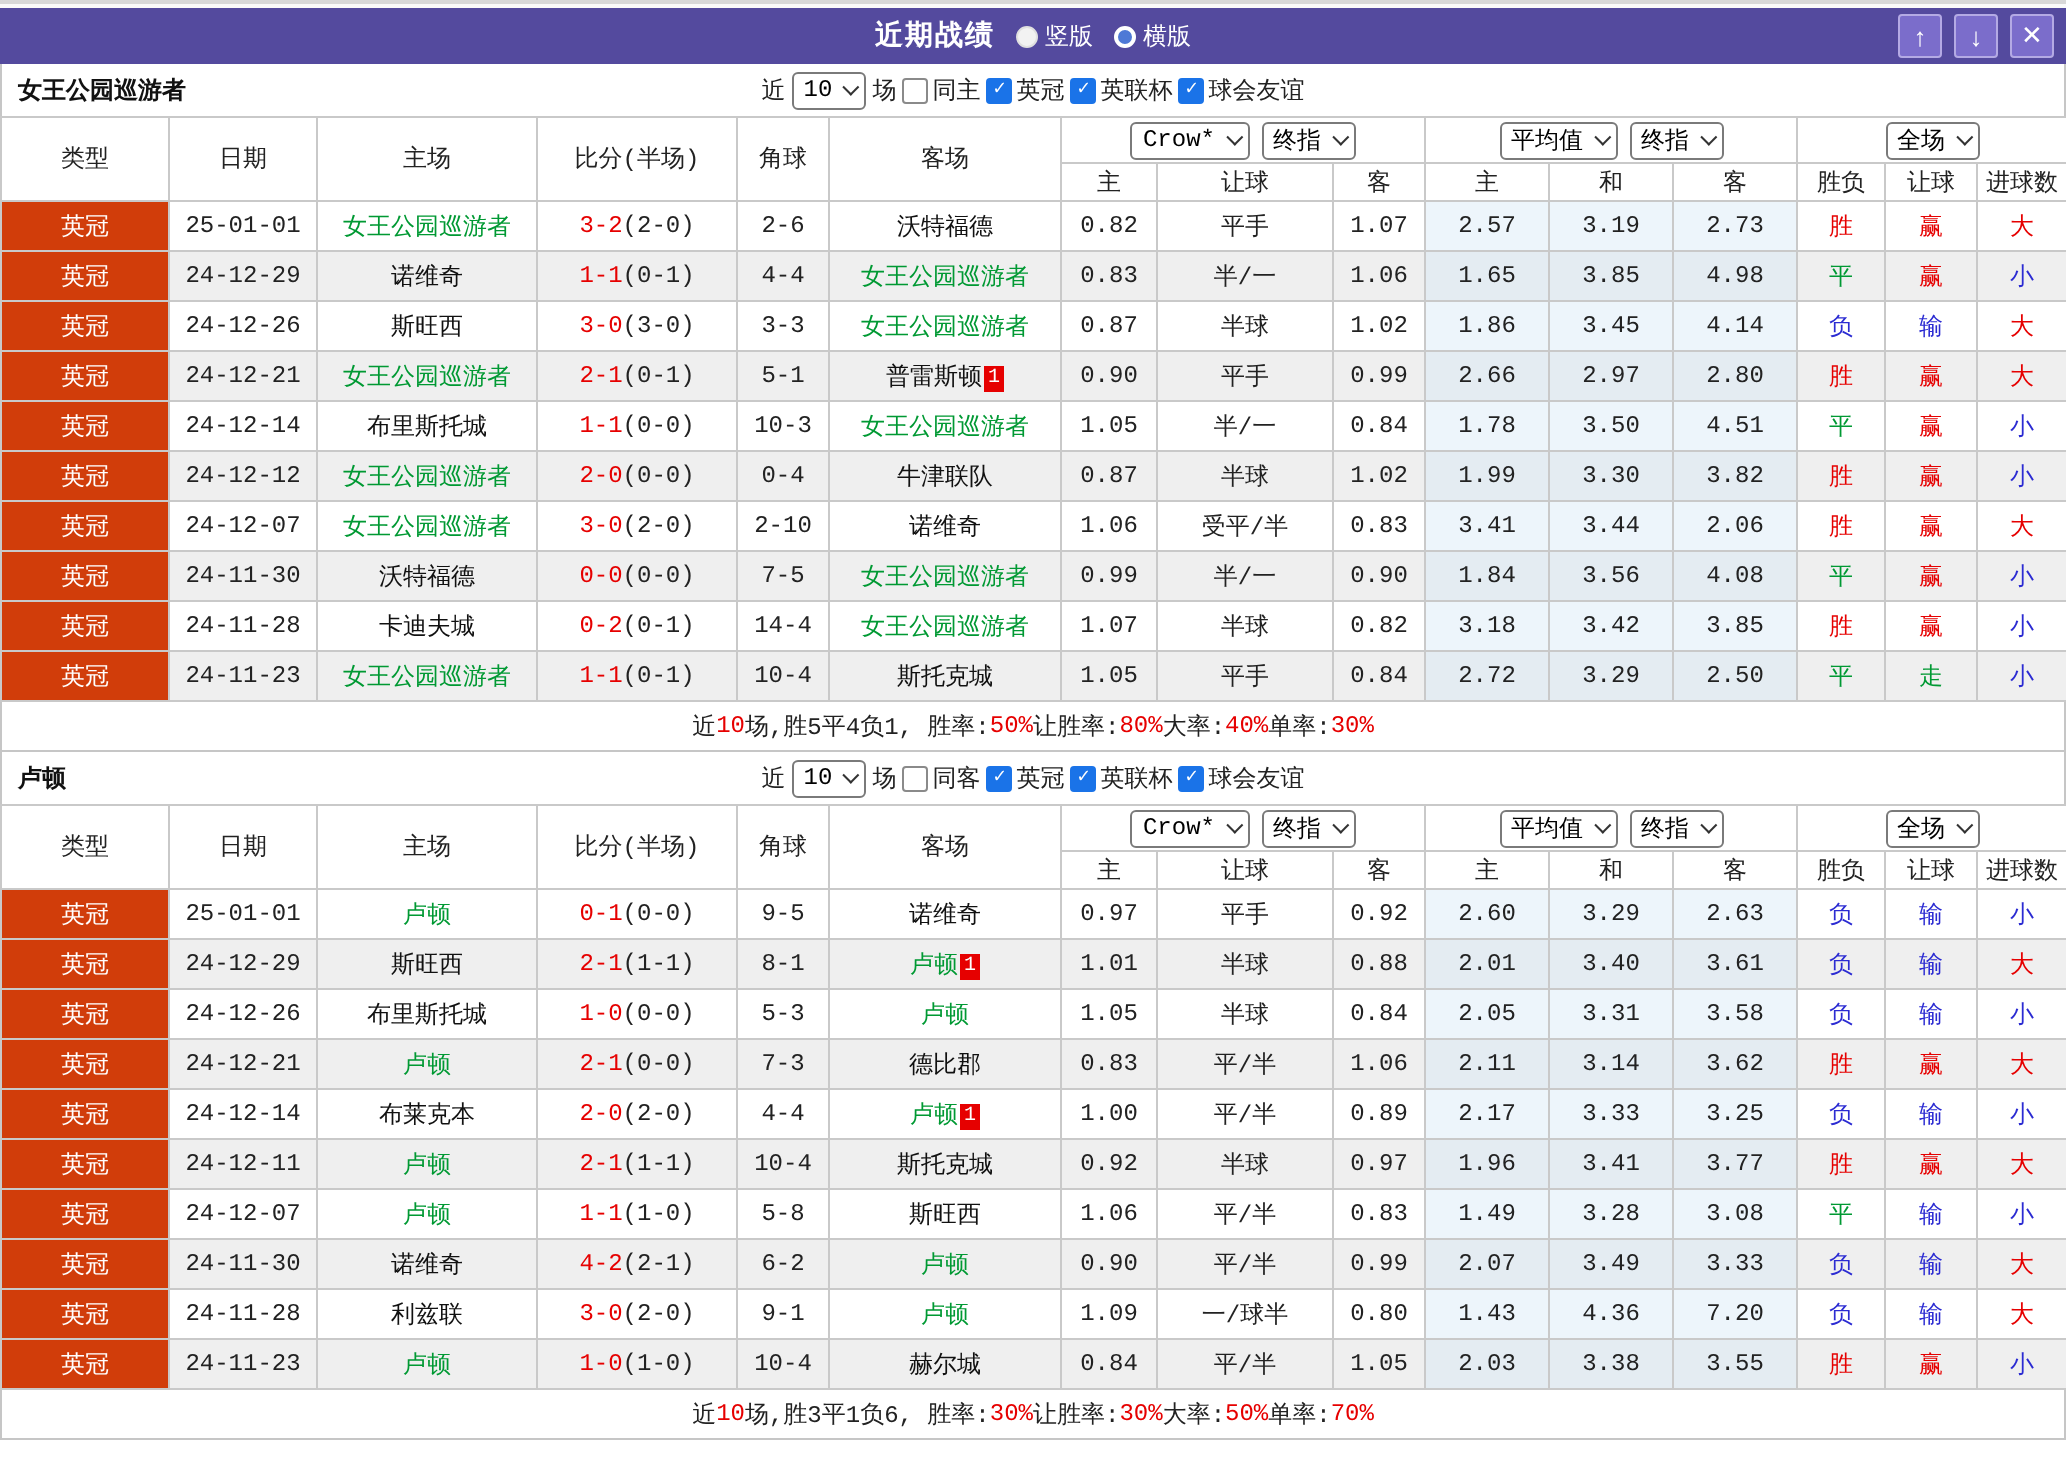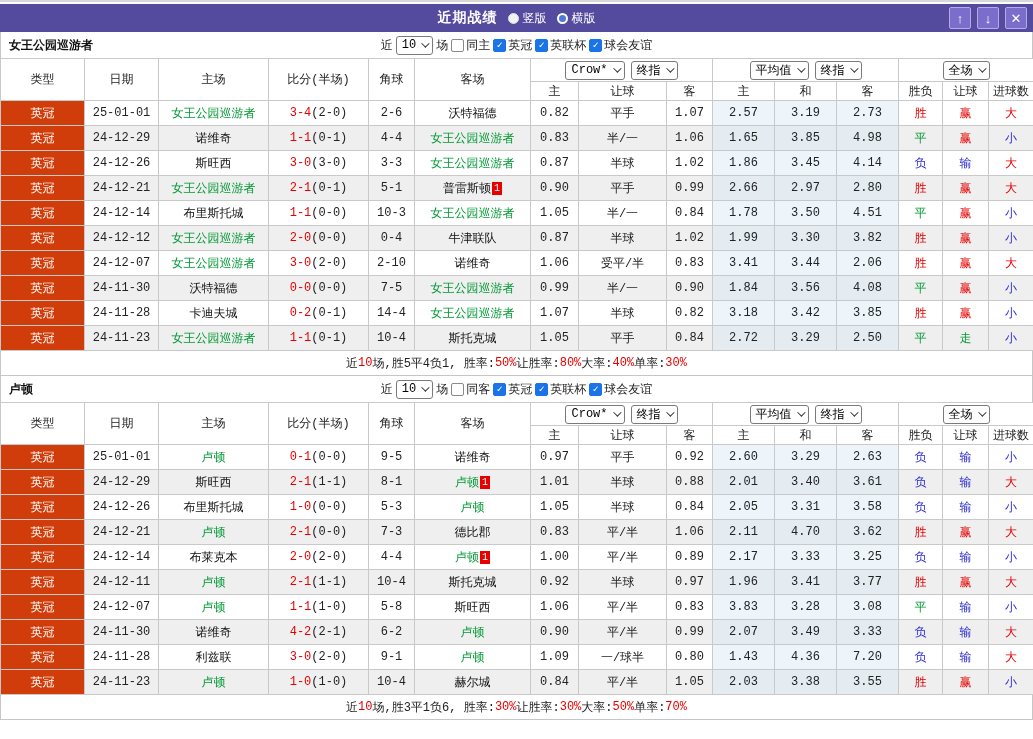--- a/index.html
+++ b/index.html
@@ -217,21 +217,21 @@
           <th>胜负</th>
           <th>让球</th>
           <th>进球数</th>
         </tr>
       </thead>
       <tbody>
           <tr>
             <td class="league">英冠</td>
             <td>25-01-01</td>
             <td><span class="team focus">女王公园巡游者</span></td>
-            <td><span class="ft">3-4</span><span class="ht">(2-0)</span></td>
+            <td><span class="ft">3-2</span><span class="ht">(2-0)</span></td>
             <td>2-6</td>
             <td><span class="team">沃特福德</span></td>
             <td>0.82</td>
             <td>平手</td>
             <td>1.07</td>
             <td class="avg">2.57</td>
             <td class="avg">3.19</td>
             <td class="avg">2.73</td>
             <td style="color: rgb(230, 0, 0);">胜</td>
             <td style="color: rgb(230, 0, 0);">赢</td>
@@ -562,21 +562,21 @@
             <td class="league">英冠</td>
             <td>24-12-21</td>
             <td><span class="team focus">卢顿</span></td>
             <td><span class="ft">2-1</span><span class="ht">(0-0)</span></td>
             <td>7-3</td>
             <td><span class="team">德比郡</span></td>
             <td>0.83</td>
             <td>平/半</td>
             <td>1.06</td>
             <td class="avg">2.11</td>
-            <td class="avg">4.70</td>
+            <td class="avg">3.14</td>
             <td class="avg">3.62</td>
             <td style="color: rgb(230, 0, 0);">胜</td>
             <td style="color: rgb(230, 0, 0);">赢</td>
             <td style="color: rgb(230, 0, 0);">大</td>
           </tr>
           <tr>
             <td class="league">英冠</td>
             <td>24-12-14</td>
             <td><span class="team">布莱克本</span></td>
             <td><span class="ft">2-0</span><span class="ht">(2-0)</span></td>
@@ -612,21 +612,21 @@
           <tr>
             <td class="league">英冠</td>
             <td>24-12-07</td>
             <td><span class="team focus">卢顿</span></td>
             <td><span class="ft">1-1</span><span class="ht">(1-0)</span></td>
             <td>5-8</td>
             <td><span class="team">斯旺西</span></td>
             <td>1.06</td>
             <td>平/半</td>
             <td>0.83</td>
-            <td class="avg">3.83</td>
+            <td class="avg">1.49</td>
             <td class="avg">3.28</td>
             <td class="avg">3.08</td>
             <td style="color: rgb(0, 153, 51);">平</td>
             <td style="color: rgb(43, 43, 210);">输</td>
             <td style="color: rgb(43, 43, 210);">小</td>
           </tr>
           <tr>
             <td class="league">英冠</td>
             <td>24-11-30</td>
             <td><span class="team">诺维奇</span></td>

